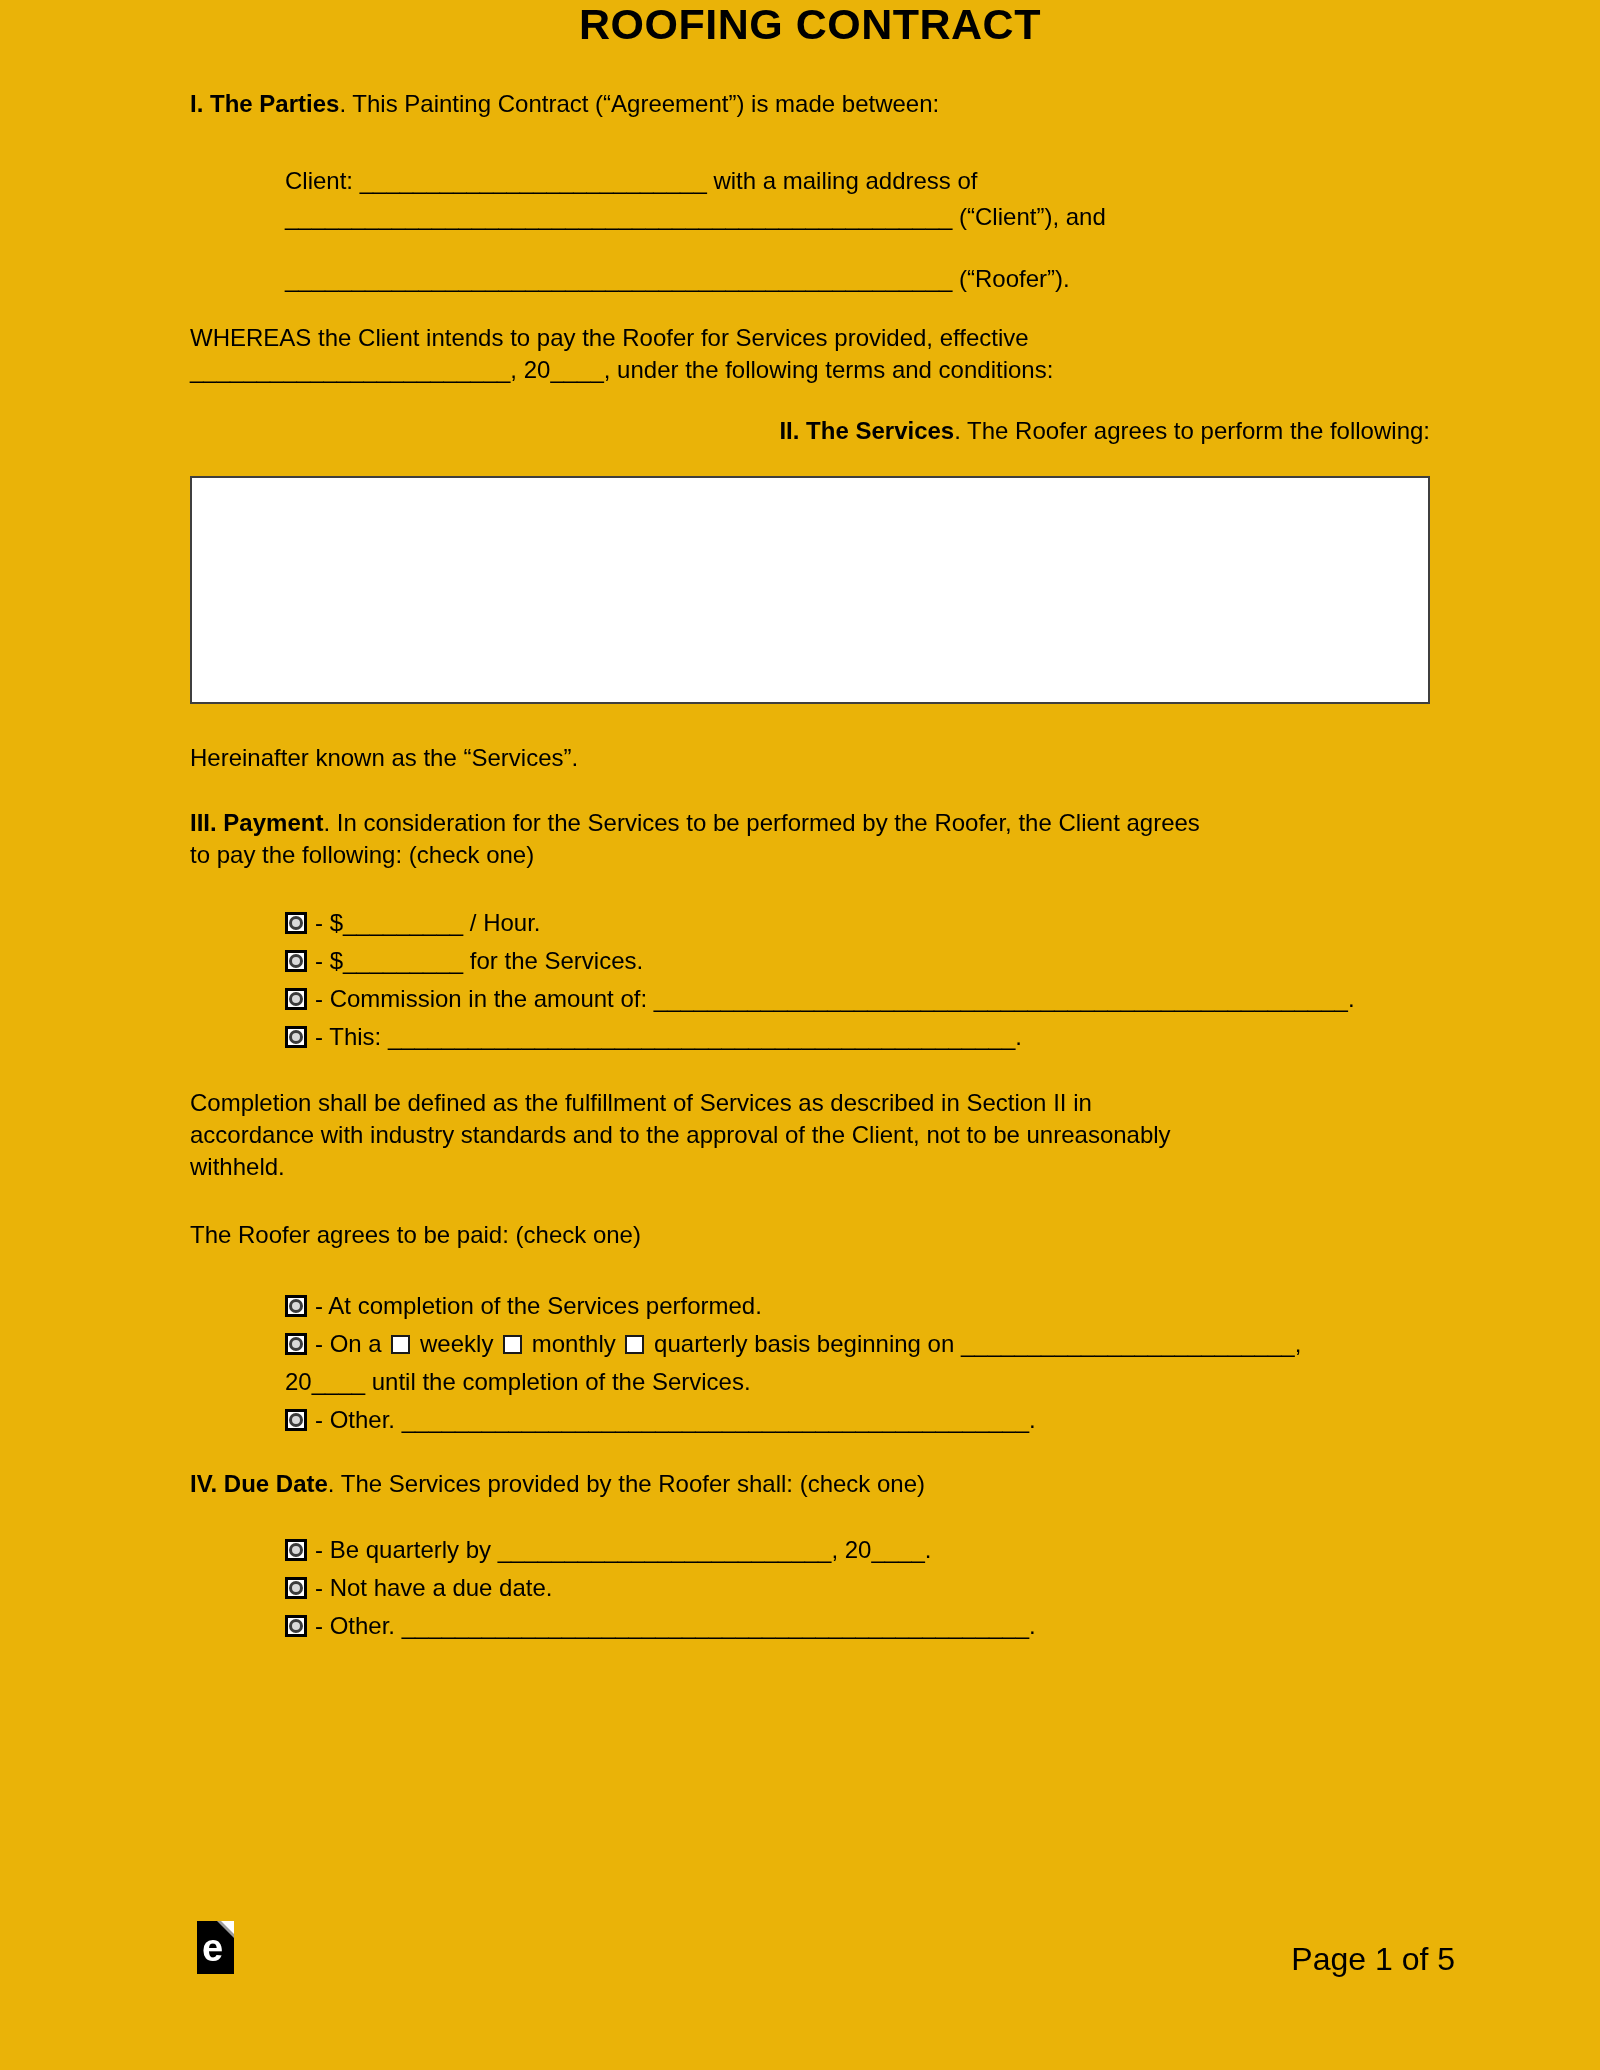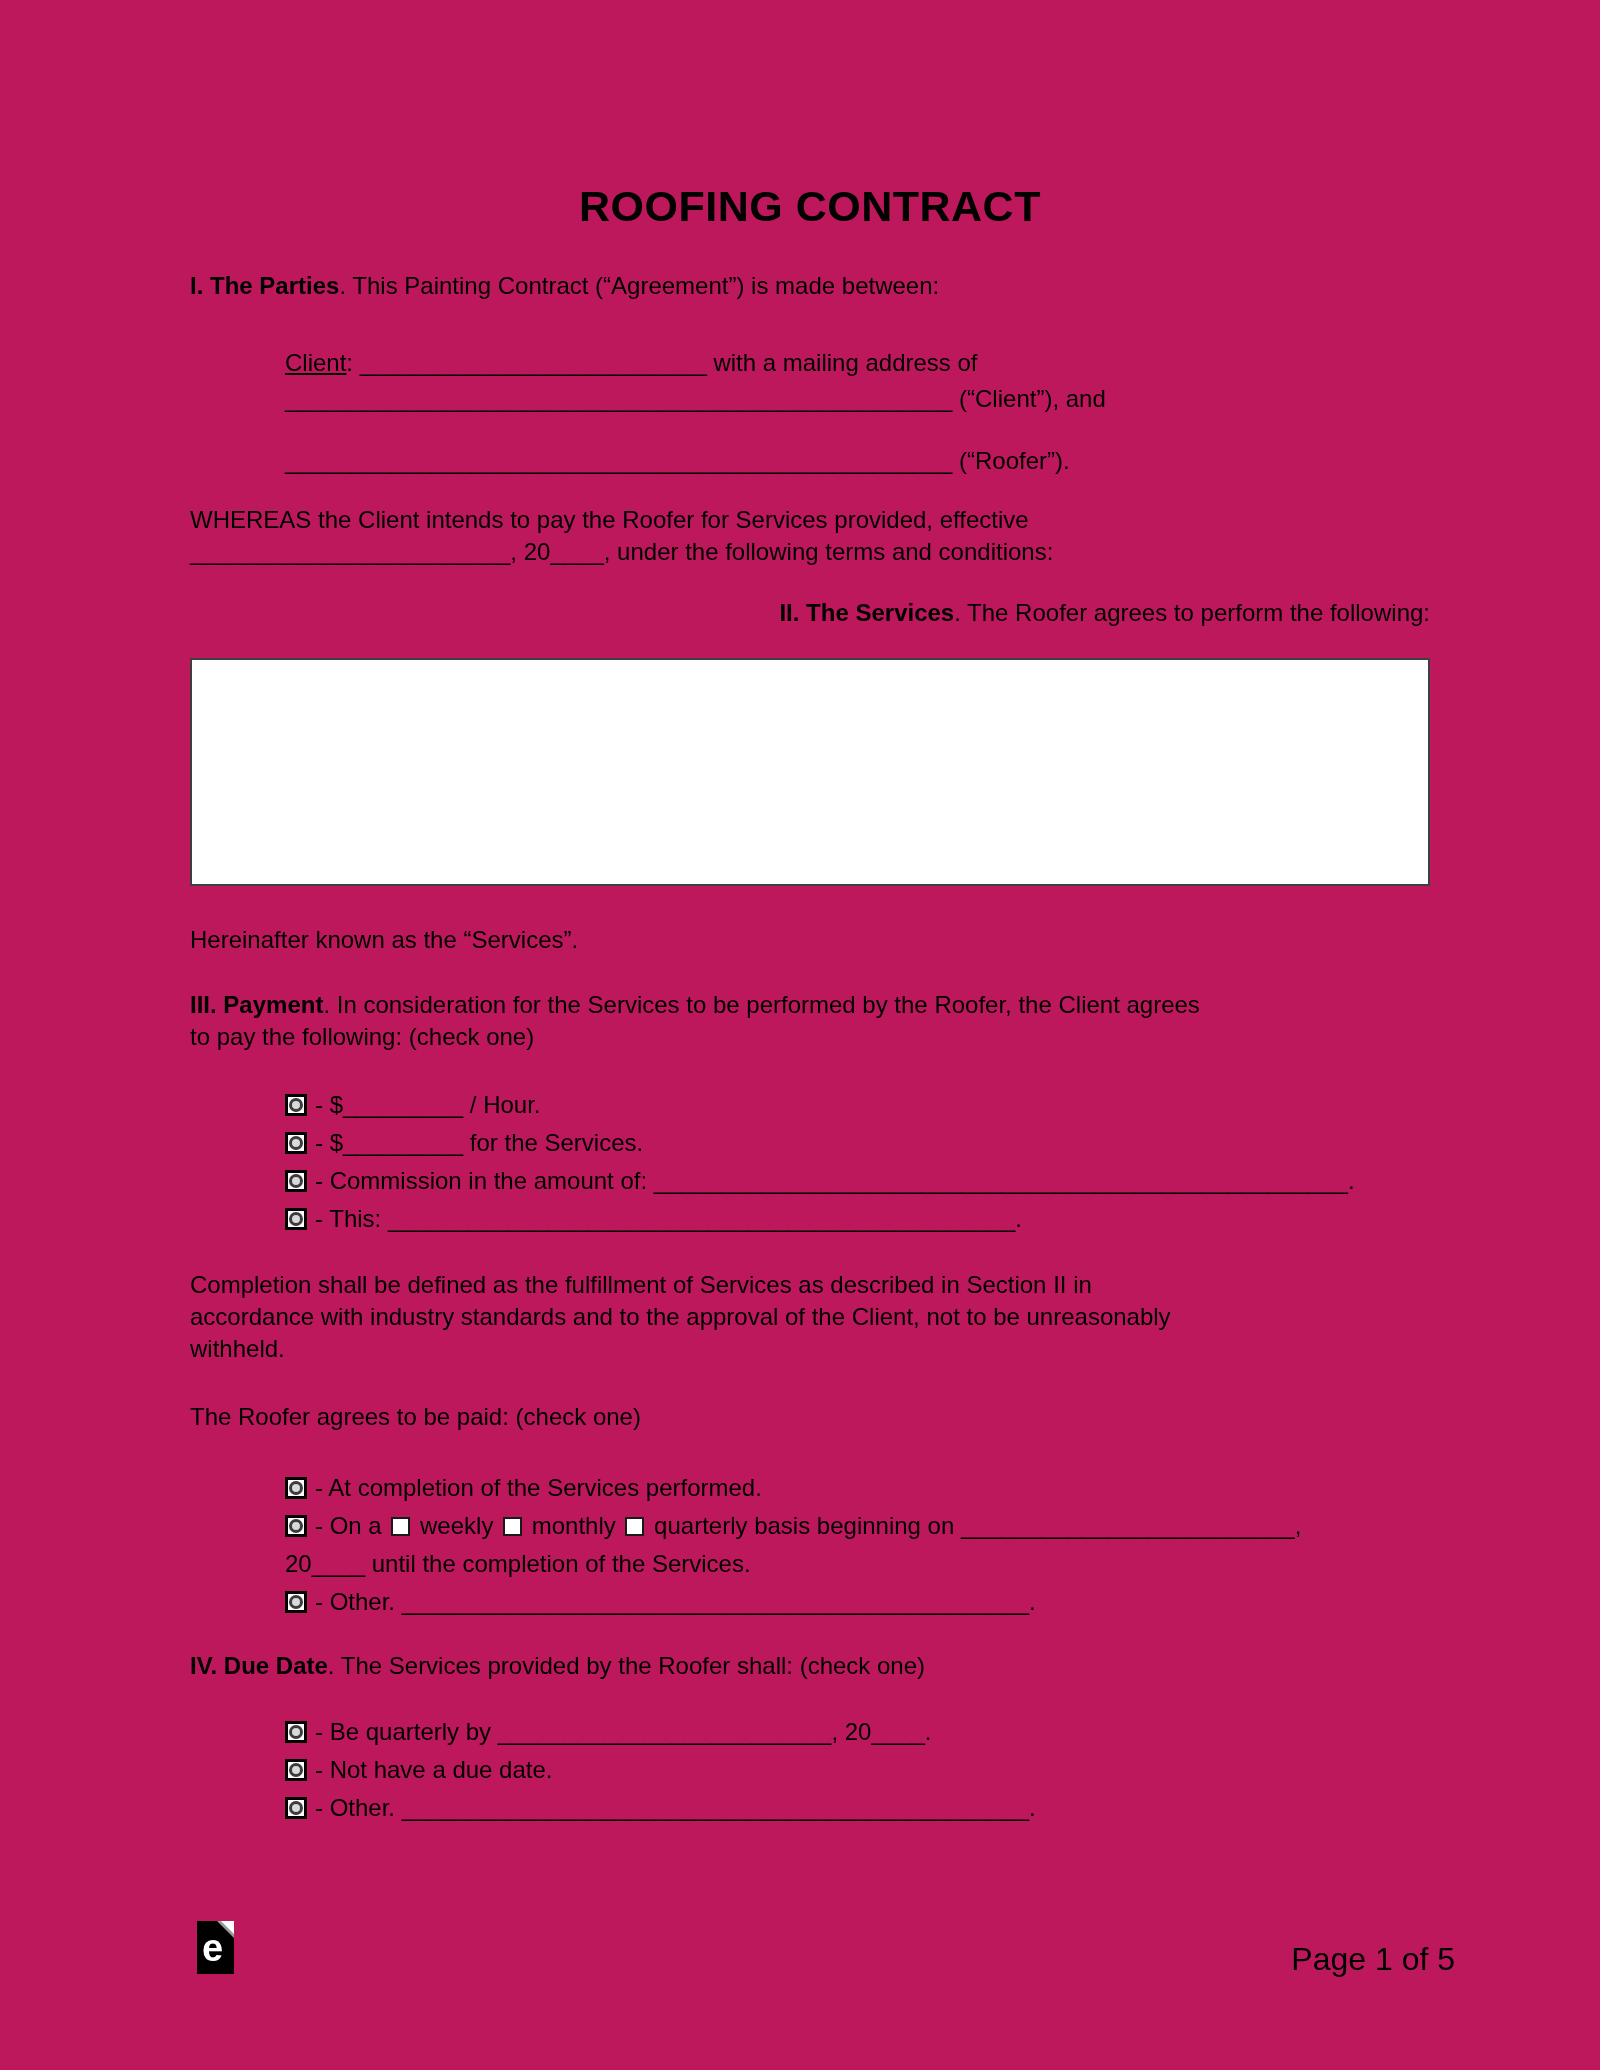--- a/index.html
+++ b/index.html
@@ -1,26 +1,25 @@
 <!DOCTYPE html>
 <html><head>
 <meta charset="utf-8">
 <title>Roofing Contract</title>
 <style>
   html, body { margin: 0; padding: 0; background: #ffffff; }
   .page {
     position: relative;
     width: 1600px;
     height: 2070px;
-    background: #be185d;
+    background: #eab308;
     color: #000000;
     font-family: "Liberation Sans", "DejaVu Sans", sans-serif;
     font-size: 24px;
     line-height: 32px;
-    padding-top: 182px;
     box-sizing: border-box;
     overflow: hidden;
   }
   .content { padding: 0 170px 0 190px; }
   .title {
     margin: 0;
     font-size: 43px;
     line-height: 48px;
     font-weight: bold;
     text-align: center;
@@ -44,21 +43,21 @@
   .hereinafter { margin-top: 38px; }
   .payment-head { margin-top: 33px; }
   .paylist     { margin-top: 33px; }
   .completion  { margin-top: 31px; }
   .paid-intro  { margin-top: 36px; }
   .paidlist    { margin-top: 36px; }
   .due-head    { margin-top: 29px; }
   .duelist     { margin-top: 31px; }
   .indent { margin-left: 95px; }
   .checklist .check-row { line-height: 38px; }
-  .u { text-decoration: underline; }
+  .u { }
   b { font-weight: bold; }
 
   
   .cb {
     display: inline-block;
     width: 16px; height: 16px;
     border: 3px solid #000000;
     background: #ffffff;
     position: relative;
     vertical-align: -3px;

